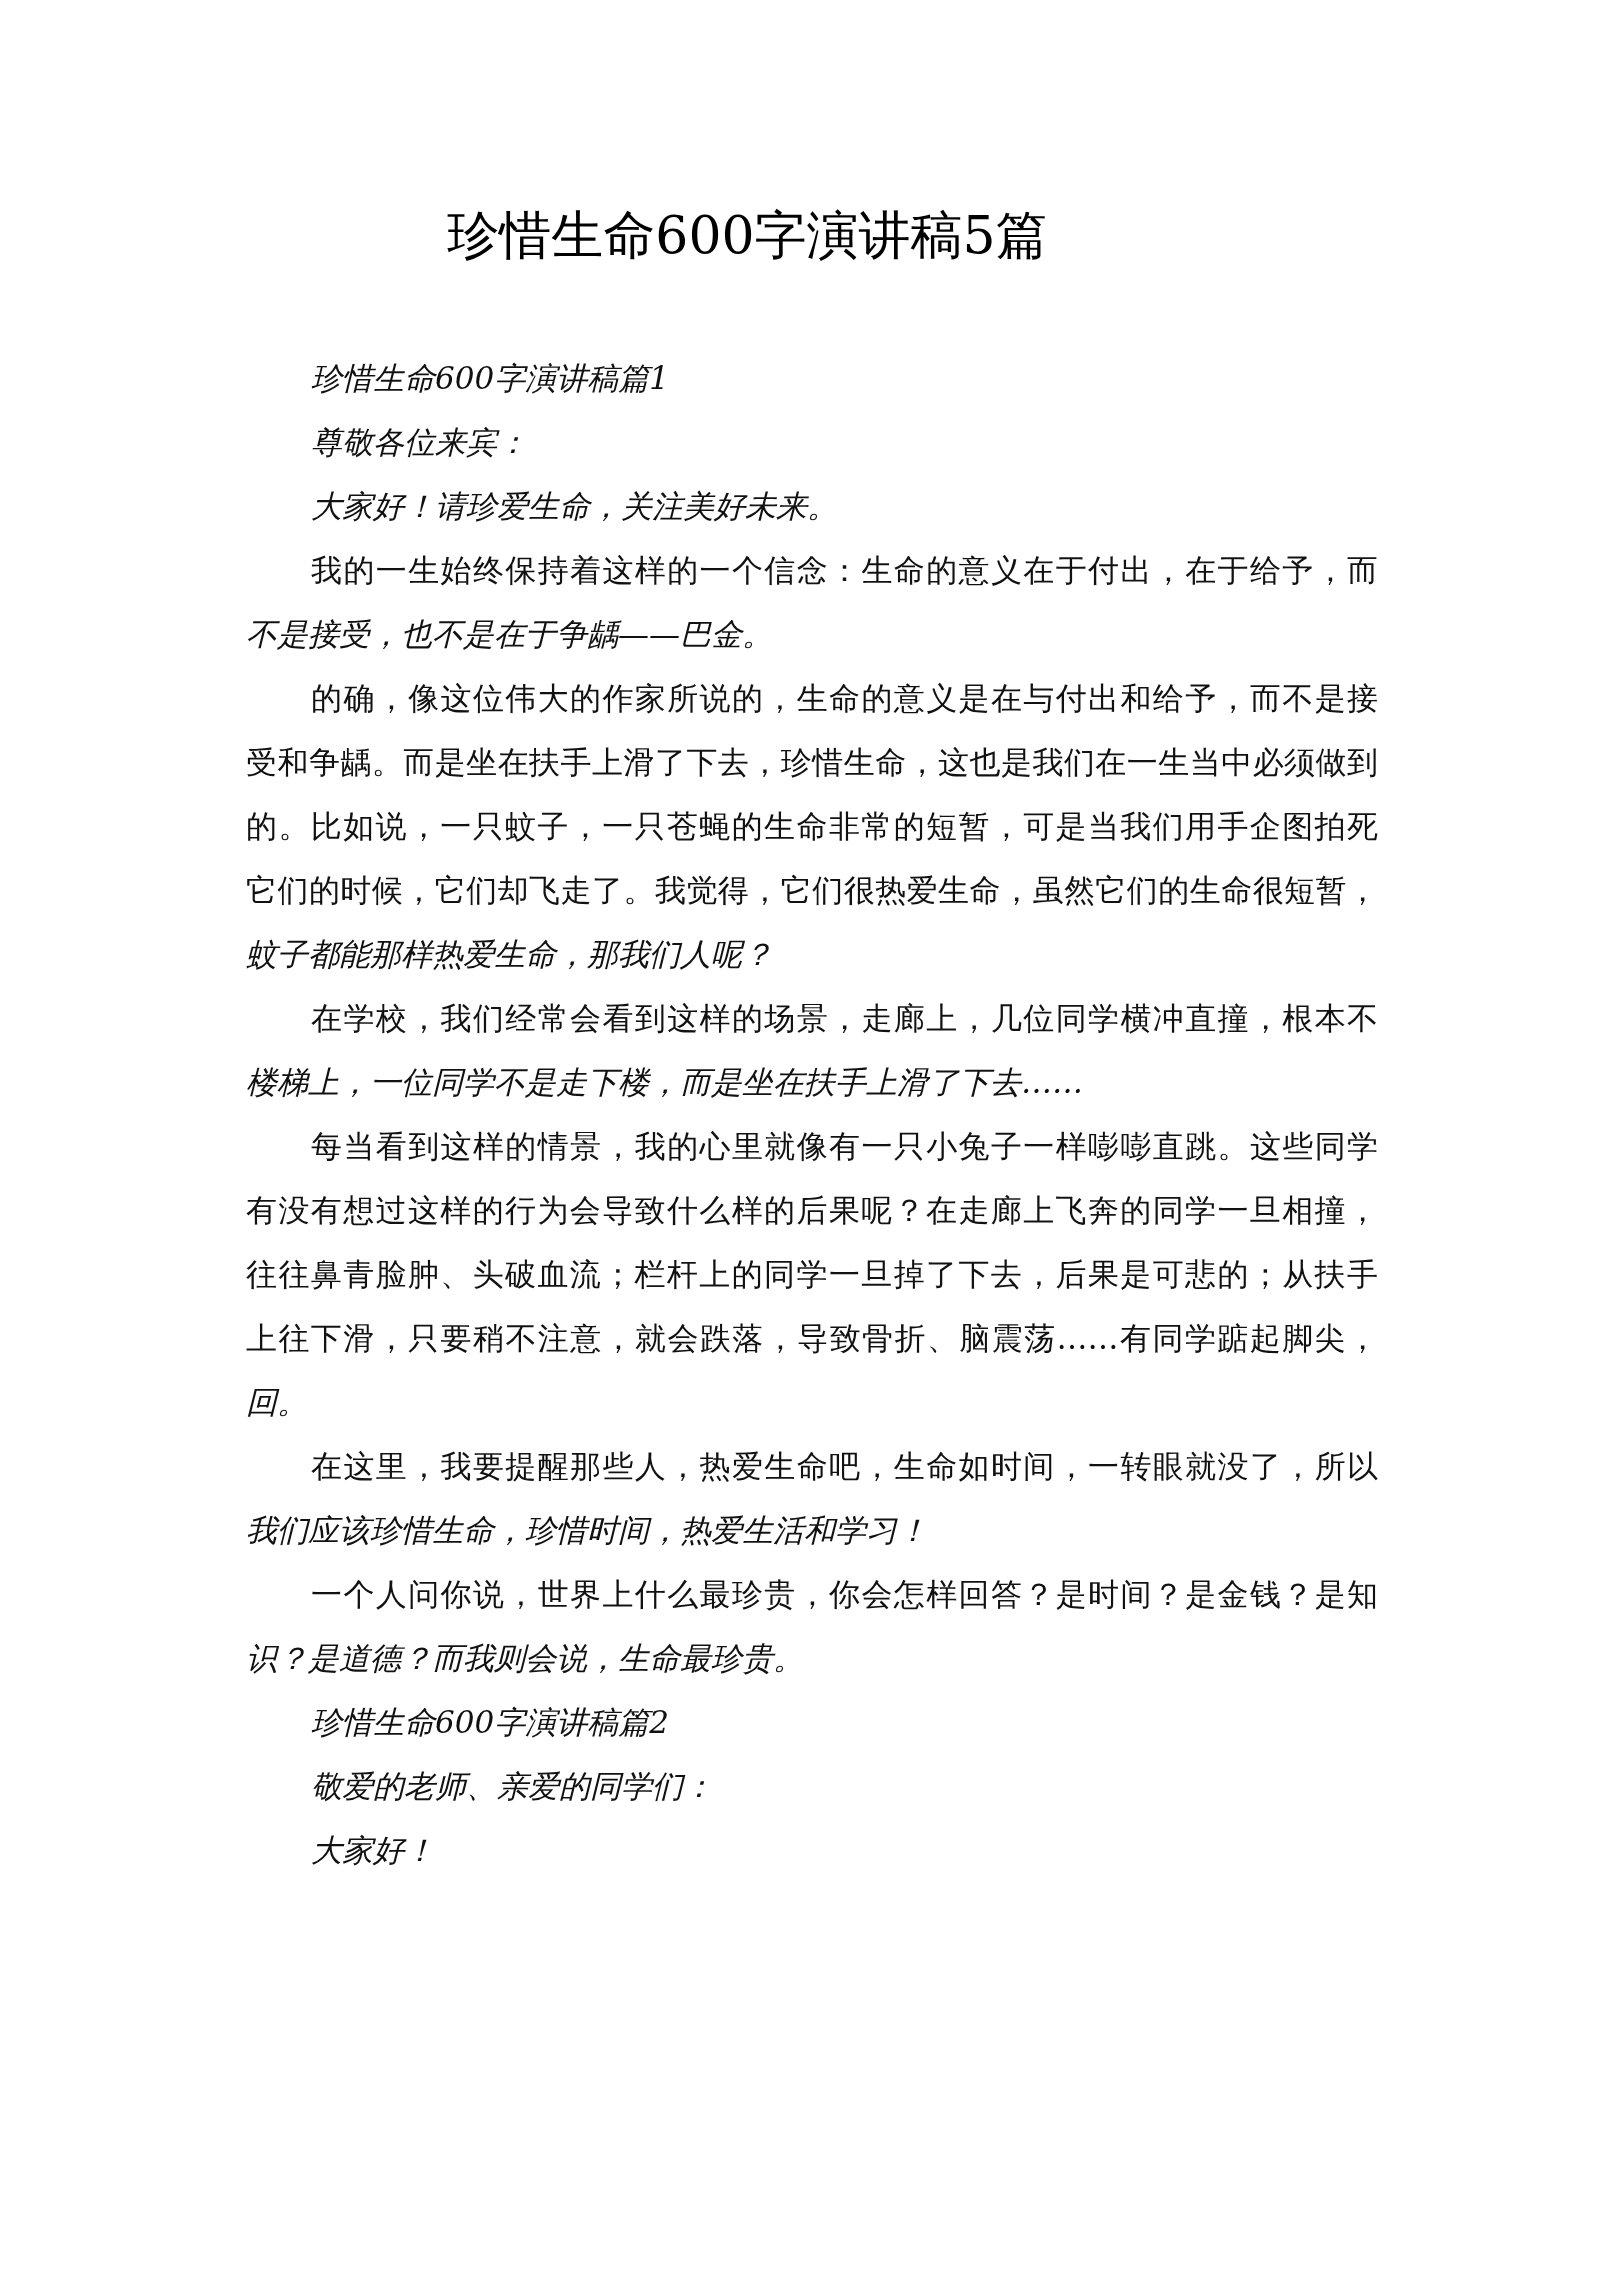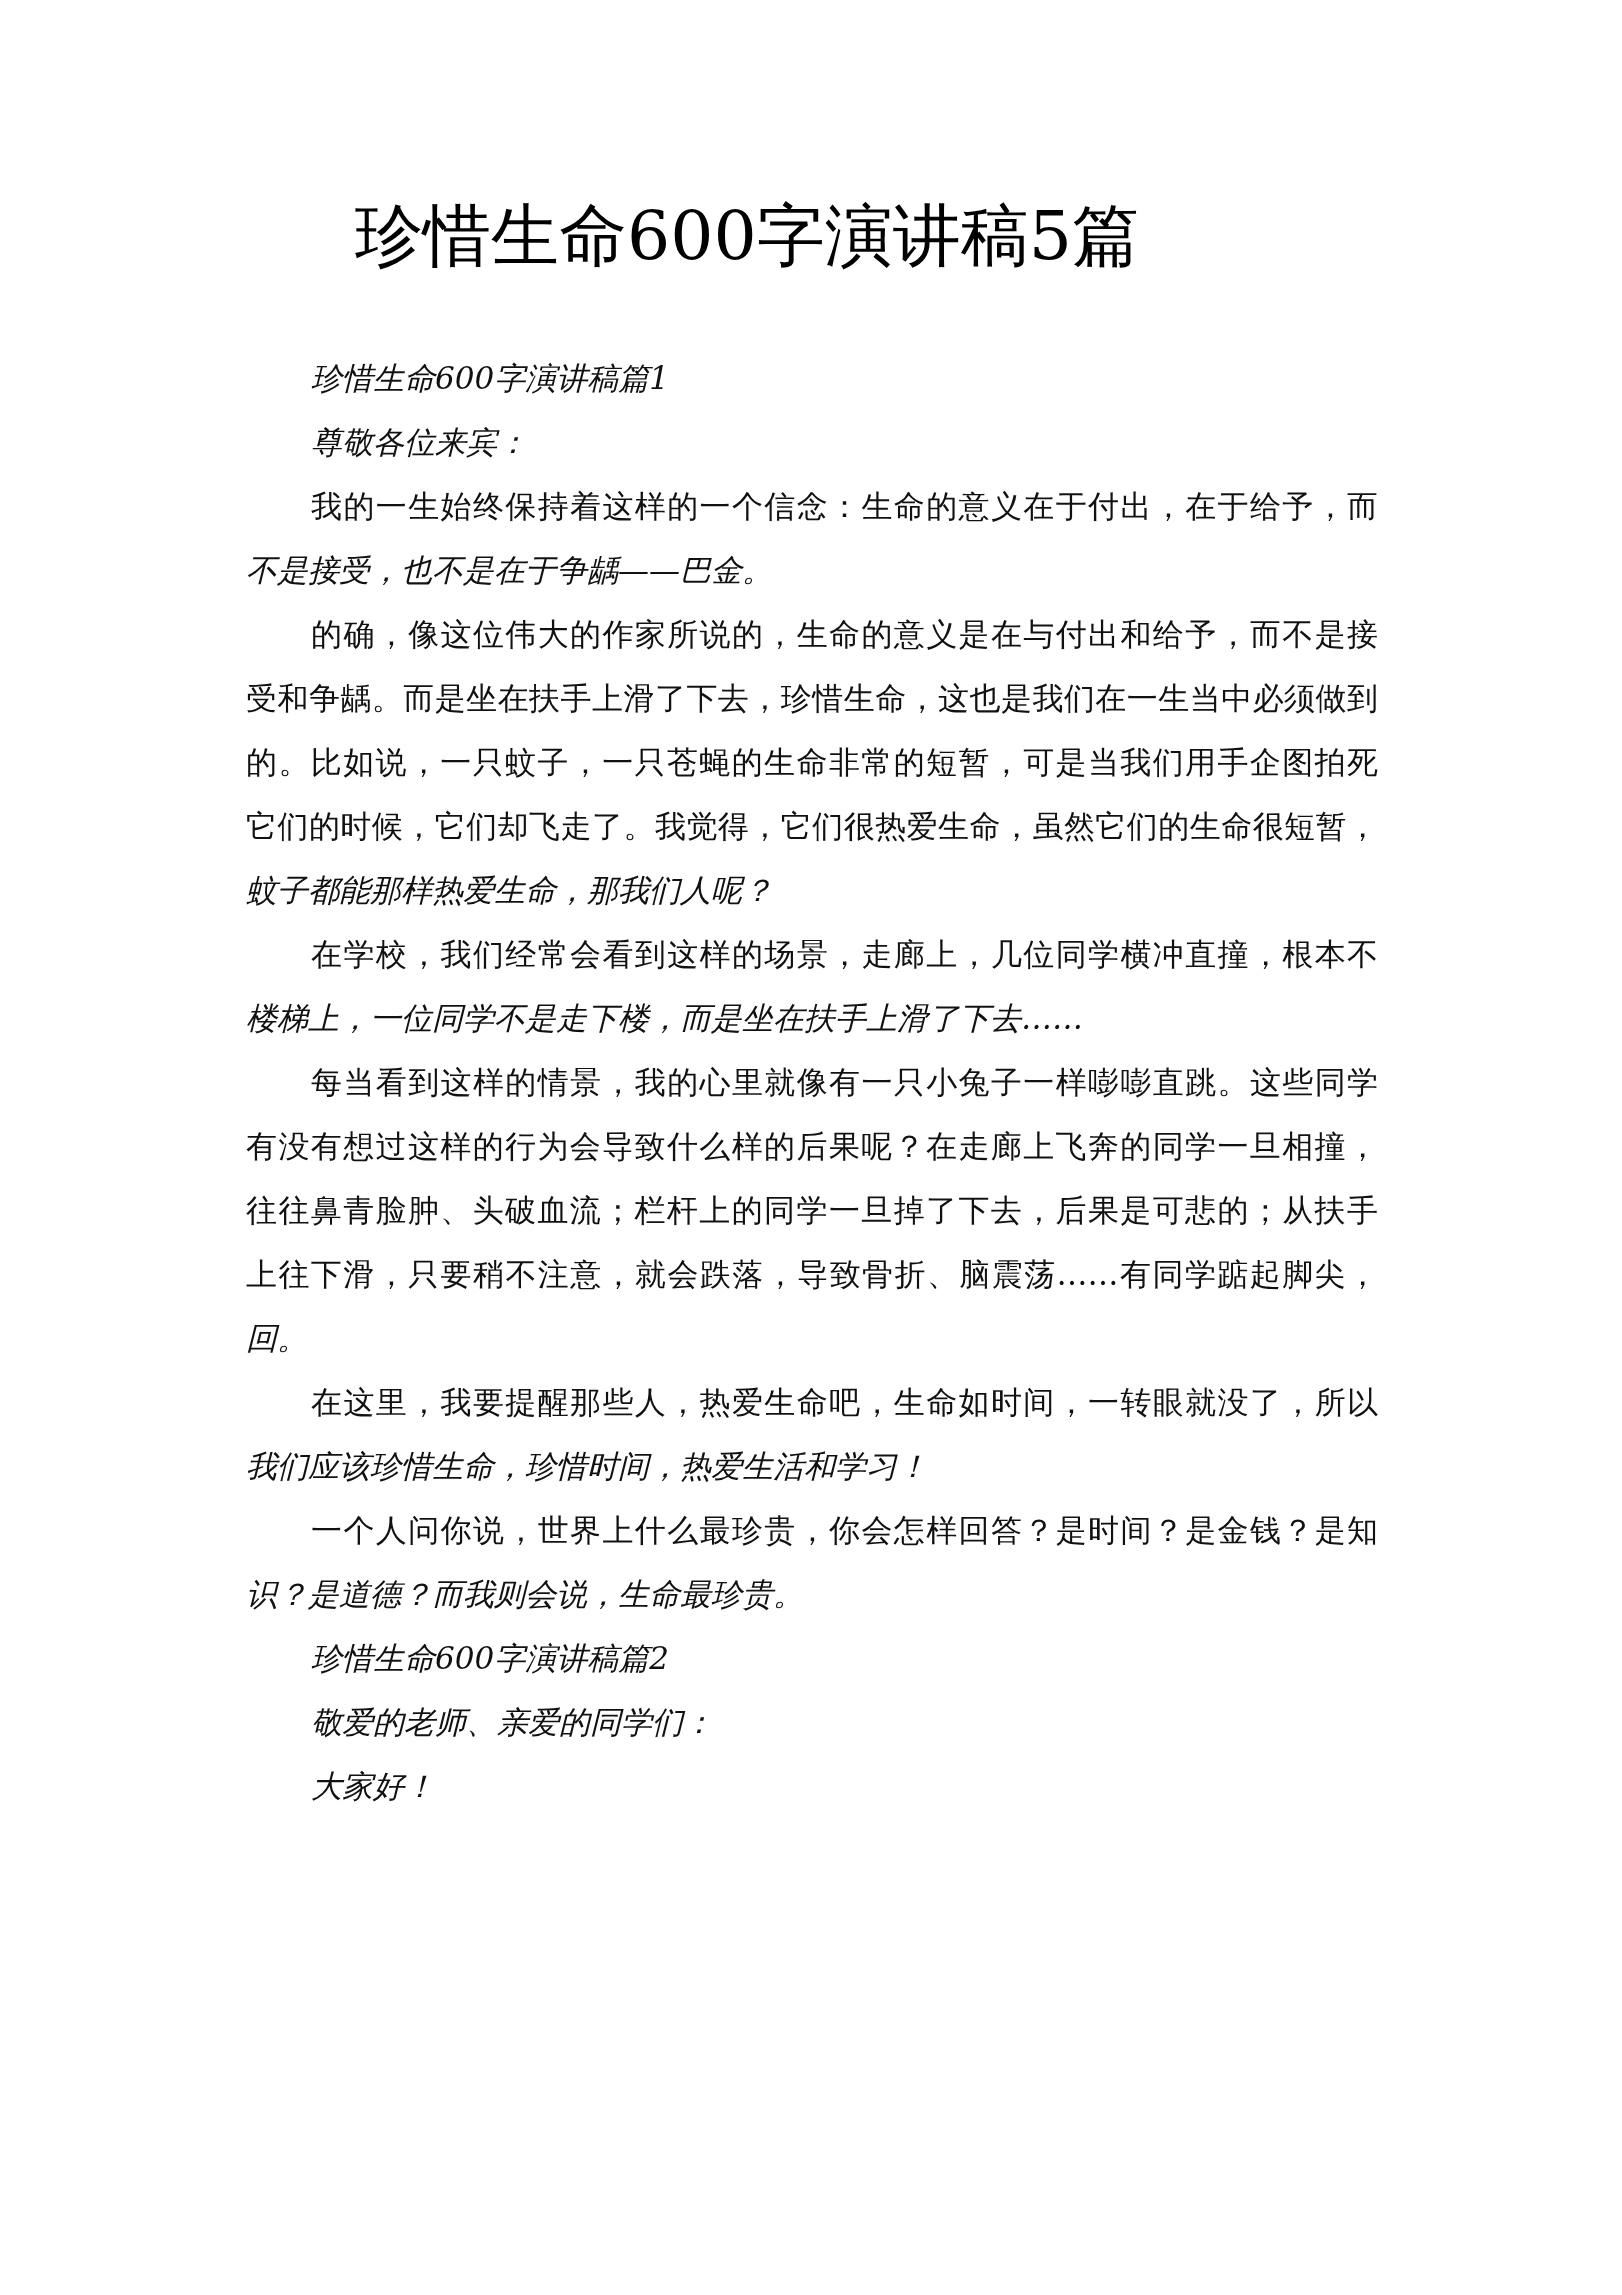--- a/index.html
+++ b/index.html
@@ -1,33 +1,34 @@
 <!DOCTYPE html>
 <html style="font-size:10.5px"><head>
 <meta charset="utf-8">
 <style>
   html, body { margin: 0; padding: 0; background: #ffffff; }
   body { width: 1623px; height: 2295px; position: relative; overflow: hidden;
          font-family: "DejaVu Serif", "Liberation Serif", serif; color: #111111; }
   .title { position: absolute; left: 0; top: 196px; width: 1495px; text-align: center;
-           font-size: 68px; line-height: 79px; letter-spacing: 0px; color: #000; }
+           font-size: 52px; line-height: 79px; letter-spacing: 0px; color: #000; }
   .body { position: absolute; left: 246px; top: 346px; width: 1132px; }
   .line { height: 64px; line-height: 64px; font-size: 31px; white-space: nowrap;
           text-align: justify; text-align-last: justify; overflow: visible; }
   .line.indent { padding-left: 65px; }
   .line.last { text-align-last: left; font-style: italic; }
 </style>
 </head>
 <body>
 
 <div class="page">
   <div class="title">珍惜生命600字演讲稿5篇</div>
   <div class="body" id="body">
       <div class="line indent last">珍惜生命600字演讲稿篇1</div>
       <div class="line indent last">尊敬各位来宾：</div>
+      <div class="line indent last">大家好！请珍爱生命，关注美好未来。</div>
       <div class="line indent">我的一生始终保持着这样的一个信念：生命的意义在于付出，在于给予，而</div>
       <div class="line last">不是接受，也不是在于争龋——巴金。</div>
       <div class="line indent">的确，像这位伟大的作家所说的，生命的意义是在与付出和给予，而不是接</div>
       <div class="line">受和争龋。而是坐在扶手上滑了下去，珍惜生命，这也是我们在一生当中必须做到</div>
       <div class="line">的。比如说，一只蚊子，一只苍蝇的生命非常的短暂，可是当我们用手企图拍死</div>
       <div class="line">它们的时候，它们却飞走了。我觉得，它们很热爱生命，虽然它们的生命很短暂，</div>
       <div class="line last">蚊子都能那样热爱生命，那我们人呢？</div>
       <div class="line indent">在学校，我们经常会看到这样的场景，走廊上，几位同学横冲直撞，根本不</div>
       <div class="line last">楼梯上，一位同学不是走下楼，而是坐在扶手上滑了下去……</div>
       <div class="line indent">每当看到这样的情景，我的心里就像有一只小兔子一样嘭嘭直跳。这些同学</div>

